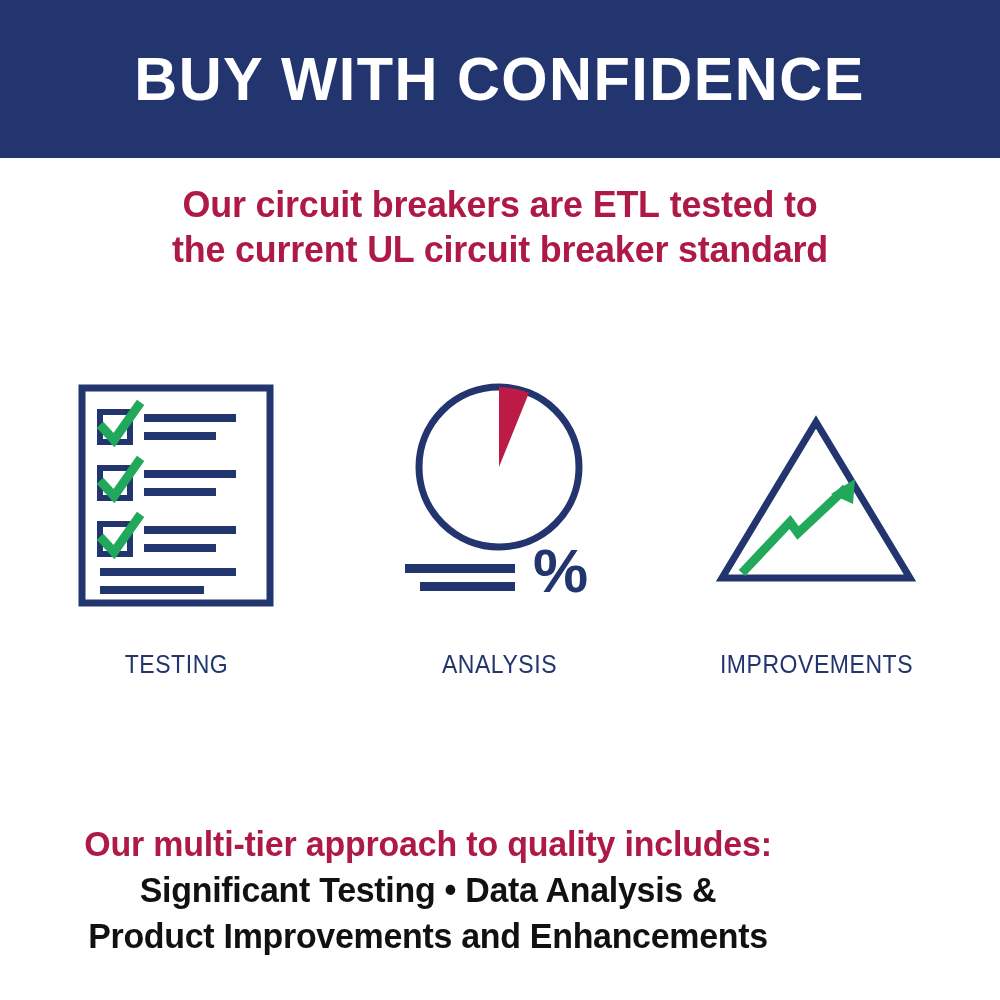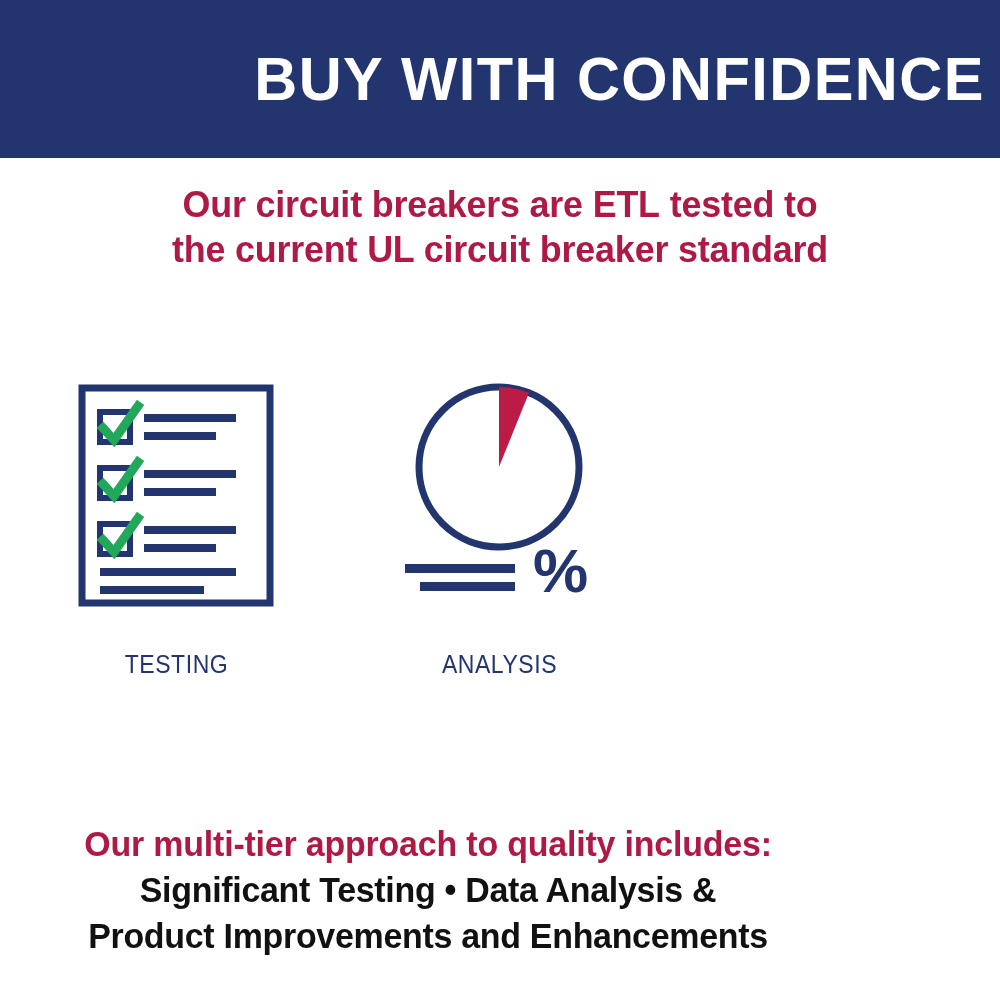--- a/index.html
+++ b/index.html
@@ -18,21 +18,21 @@
   
   .header-band {
     position: absolute;
     left: 0;
     top: 0;
     width: 1000px;
     height: 158px;
     background: #22356e;
     display: flex;
     align-items: center;
-    justify-content: flex-end;
+    justify-content: center;
   }
   .header-title {
     color: #ffffff;
     font-family: "Liberation Sans Narrow", "Liberation Sans", sans-serif;
     font-size: 62px;
     font-weight: 700;
     letter-spacing: 1.5px;
     transform: scaleX(0.96);
     line-height: 1;
     white-space: nowrap;
@@ -178,20 +178,32 @@
         <path d="M 166 97 L 166 17 A 80 80 0 0 1 196 22.7 Z" fill="#bc1b45"></path>
 
         <rect x="72" y="194" width="110" height="9" fill="#22356e"></rect>
         <rect x="87" y="212" width="95" height="9" fill="#22356e"></rect>
         <text x="200" y="222" font-family="'Liberation Sans Narrow','Liberation Sans',sans-serif" font-size="62" font-weight="700" fill="#22356e">%</text>
       </svg>
     </div>
     <div class="icon-label">ANALYSIS</div>
   </div>
 
+  <div class="icon-cell cell-3">
+    <div class="icon-art">
+      <svg viewBox="0 0 333 245" width="333" height="245" xmlns="http://www.w3.org/2000/svg">
+
+        <path d="M 166 52 L 260 208 L 72 208 Z" fill="#ffffff" stroke="#22356e" stroke-width="7" stroke-linejoin="miter"></path>
+
+        <path d="M 92 203 L 140 152 L 148 163 L 196 118" fill="none" stroke="#22a85a" stroke-width="9" stroke-linecap="butt" stroke-linejoin="miter"></path>
+        <path d="M 205 109 L 203 134 L 181 124 Z" fill="#22a85a"></path>
+      </svg>
+    </div>
+    <div class="icon-label">IMPROVEMENTS</div>
+  </div>
 
 </div>
 
 <div class="bottom-block">
   <div class="bottom-lead">Our multi-tier approach to quality includes:</div>
   <div class="bottom-body">Significant Testing • Data Analysis &amp;</div>
   <div class="bottom-body">Product Improvements and Enhancements</div>
 </div>
 
 </body></html>

